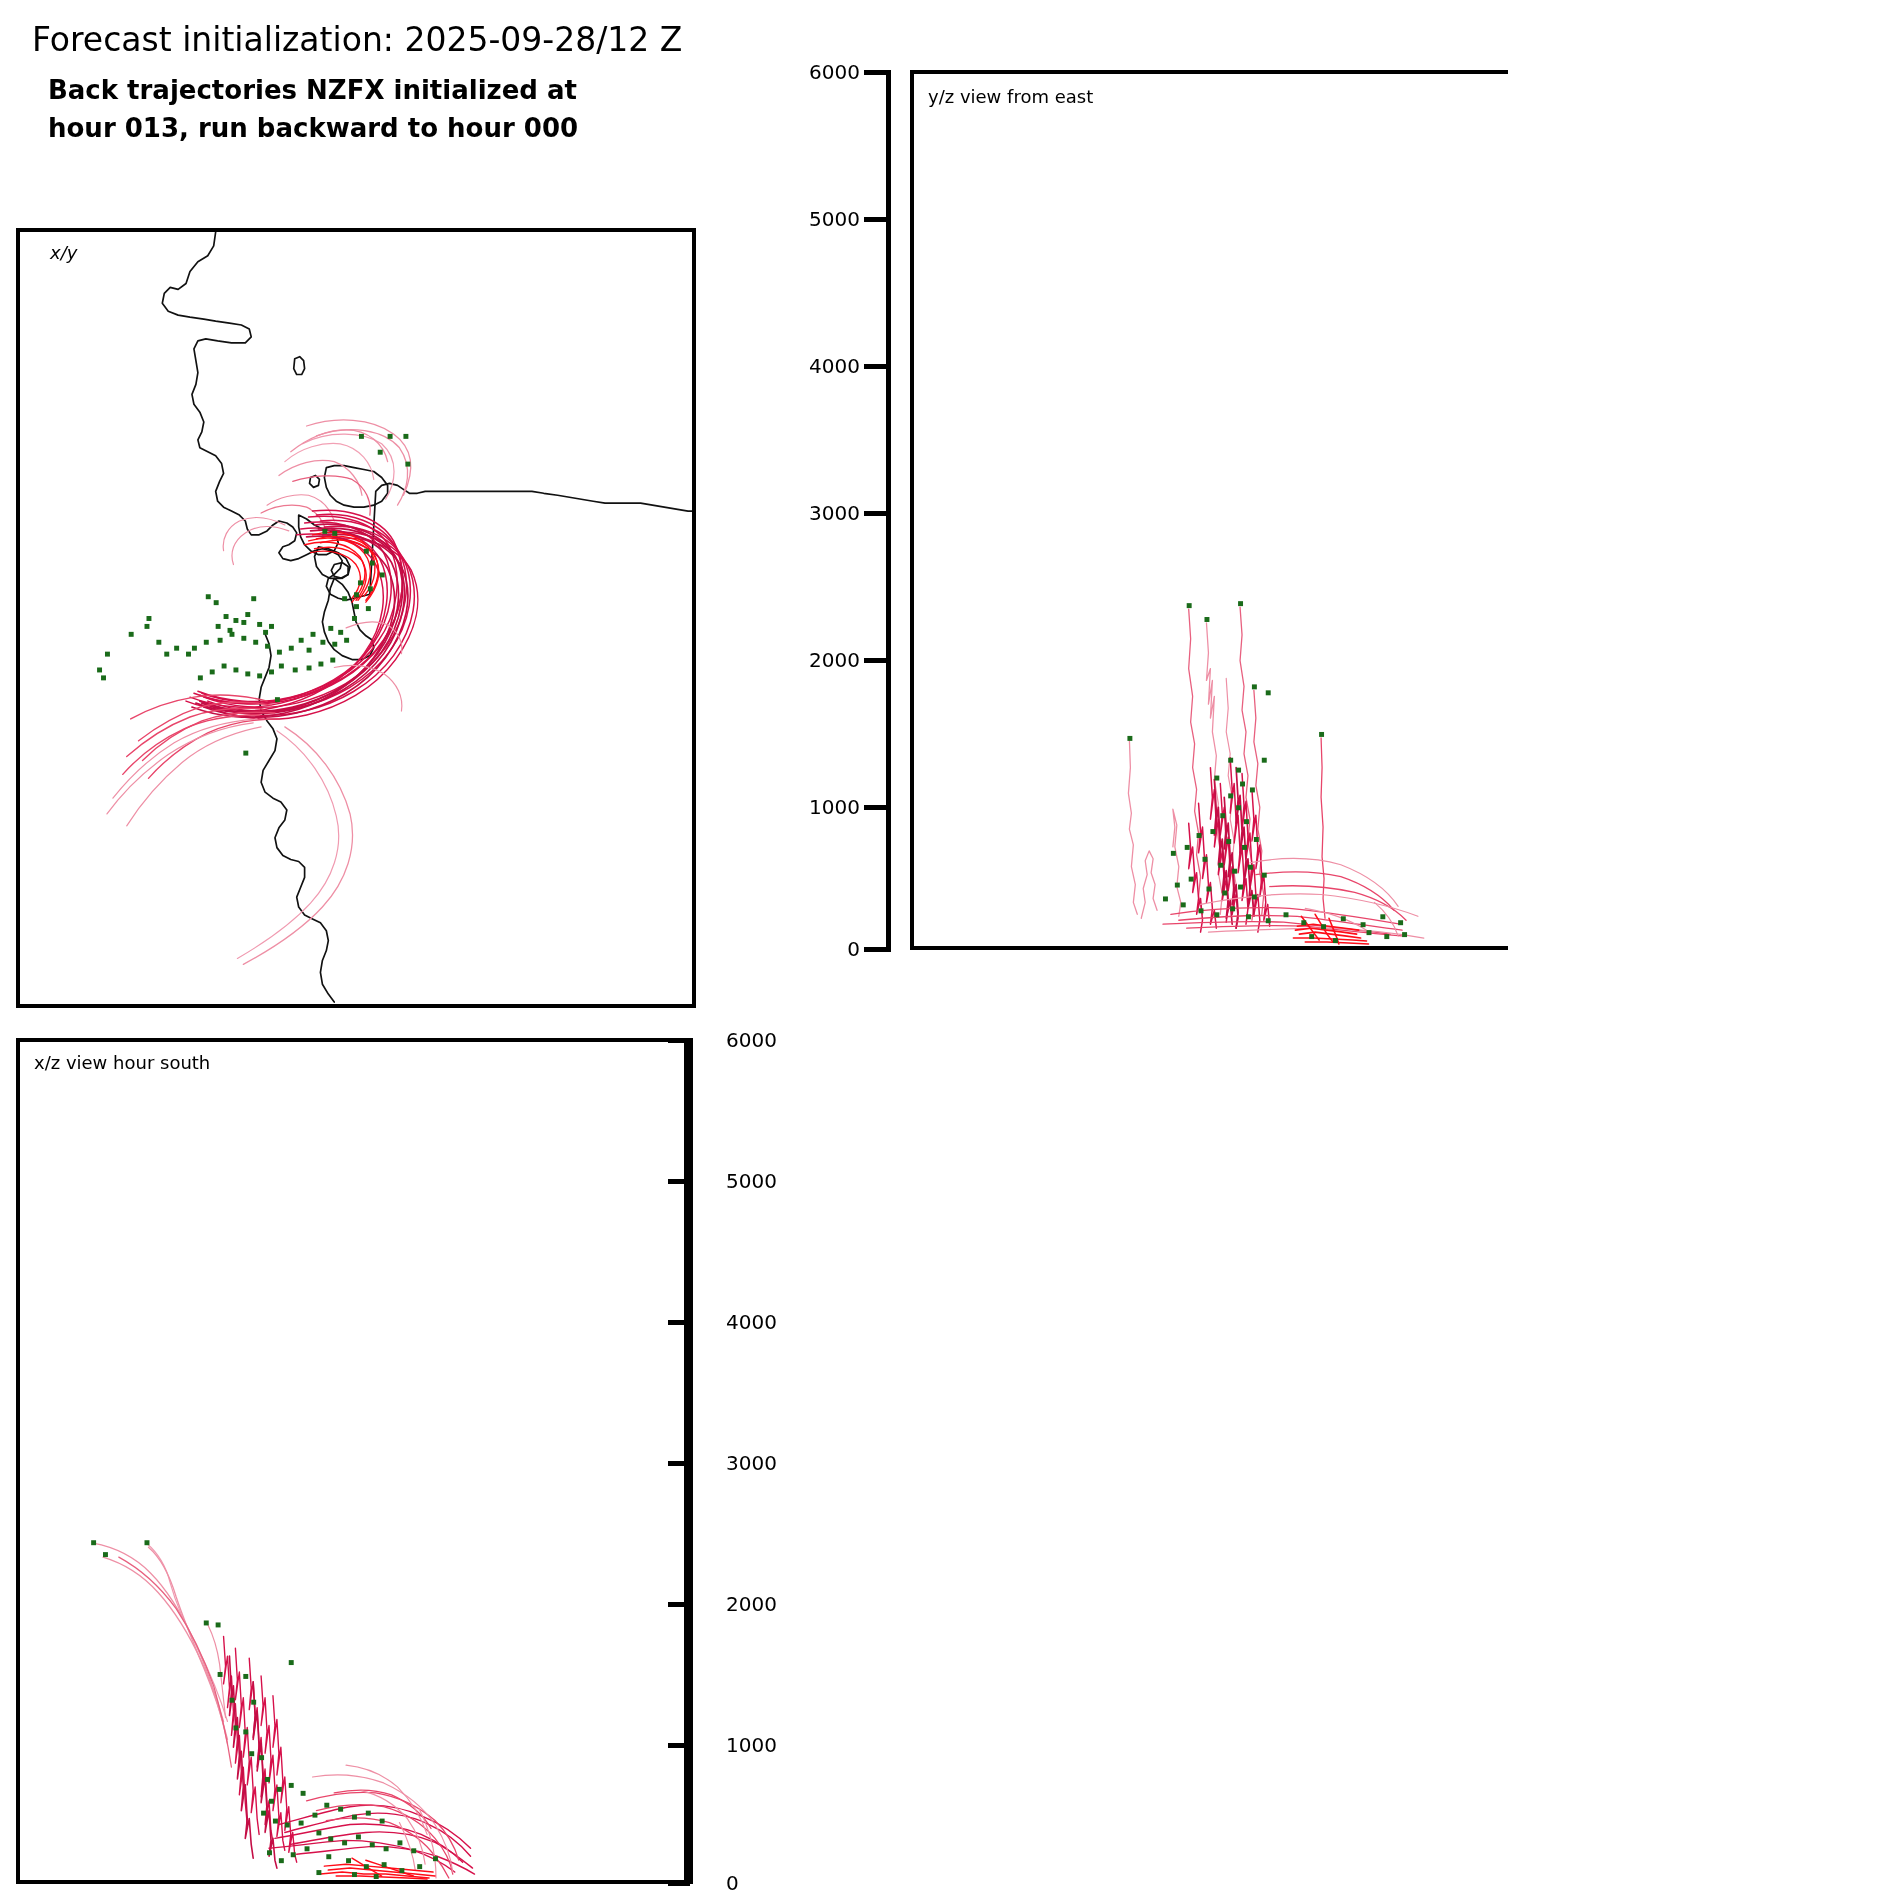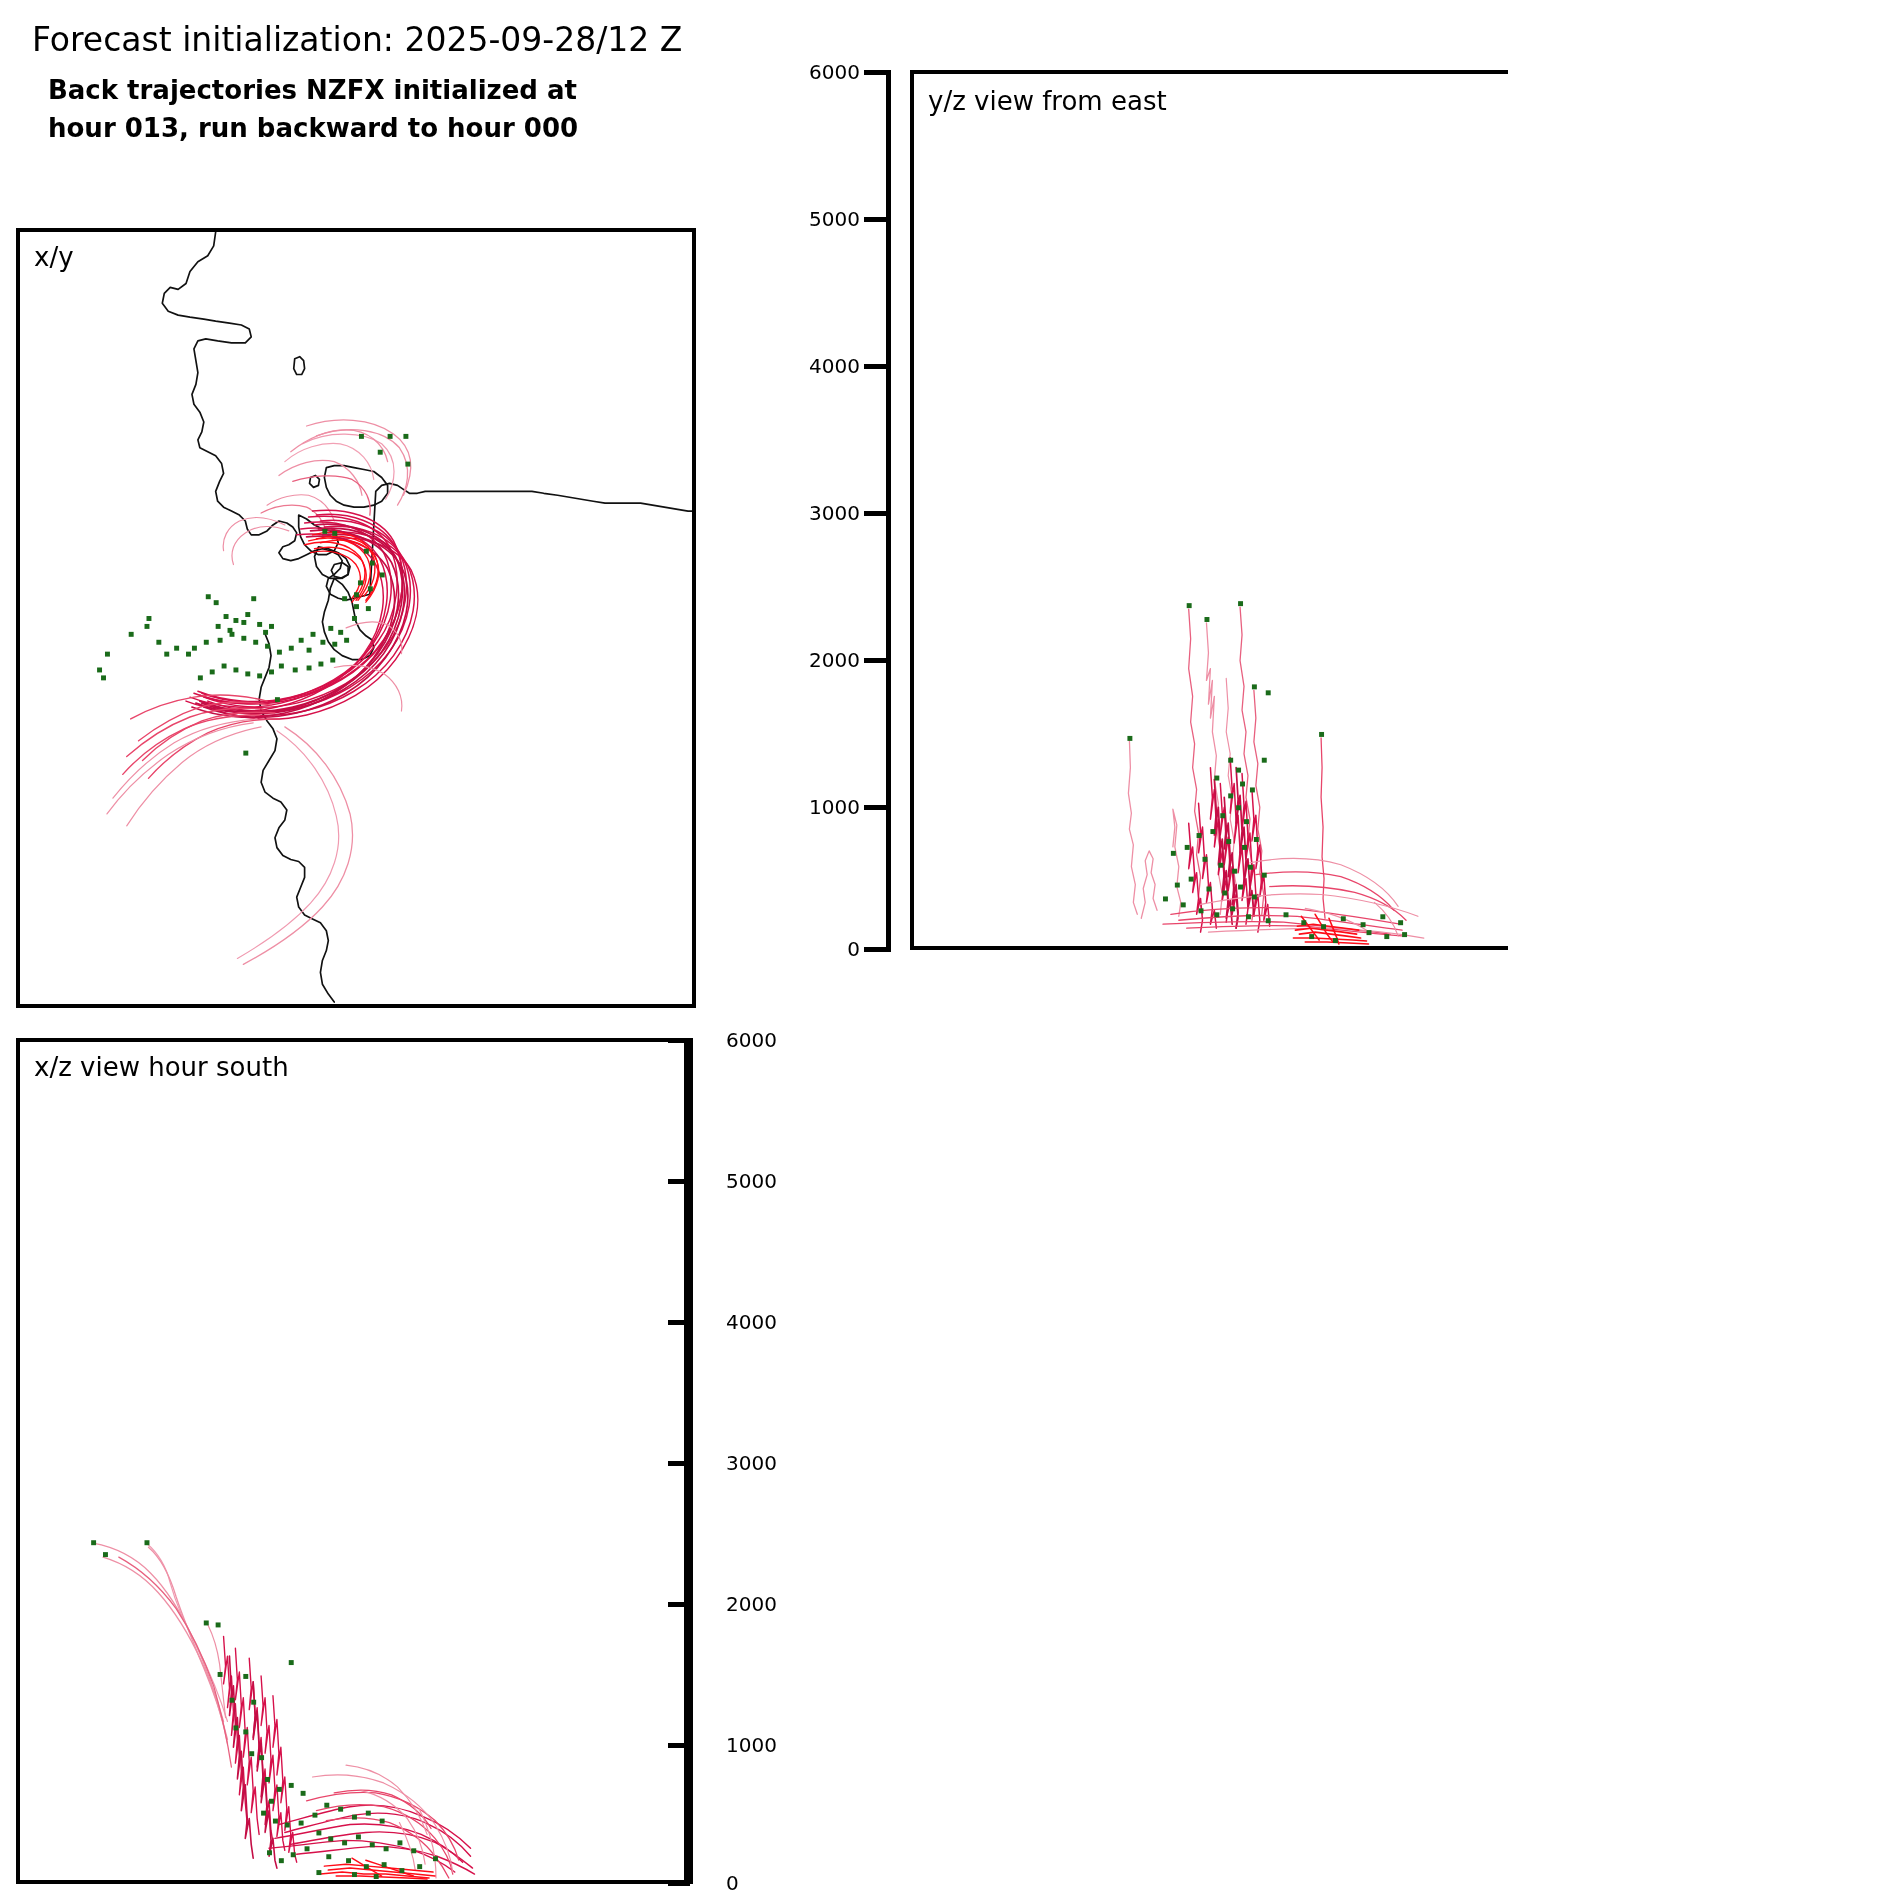--- a/index.html
+++ b/index.html
@@ -6,25 +6,25 @@
   body{width:1900px;height:1900px;position:relative;
        font-family:"DejaVu Sans","Liberation Sans",sans-serif;color:#000;}
   .page{position:absolute;left:0;top:0;width:1508px;height:1900px;overflow:hidden;}
 
   .title-main{position:absolute;left:32px;top:20px;font-size:33px;line-height:1.2;
               letter-spacing:0px;white-space:nowrap;}
   .title-sub{position:absolute;left:48px;top:72px;font-size:26px;line-height:1.42;
              white-space:pre;font-weight:bold;}
 
   .panel{position:absolute;border:4px solid #000;background:#fff;box-sizing:border-box;}
-  .panel-label{position:absolute;font-size:26px;color:#000;white-space:nowrap;}
+  .panel-label{position:absolute;font-size:18px;color:#000;white-space:nowrap;}
 
   
   #panel-xy{left:16px;top:228px;width:680px;height:780px;}
-  #label-xy{left:14px;top:10px;}
+  #label-xy{left:30px;top:10px;font-style:italic;}
 
   
   #panel-xz{left:16px;top:1038px;width:672px;height:846px;}
   #label-xz{left:14px;top:10px;}
 
   
   #panel-yz{left:910px;top:70px;width:670px;height:880px;}
   #label-yz{left:14px;top:12px;}
 
   .plot-svg{position:absolute;left:0;top:0;width:100%;height:100%;display:block;}

